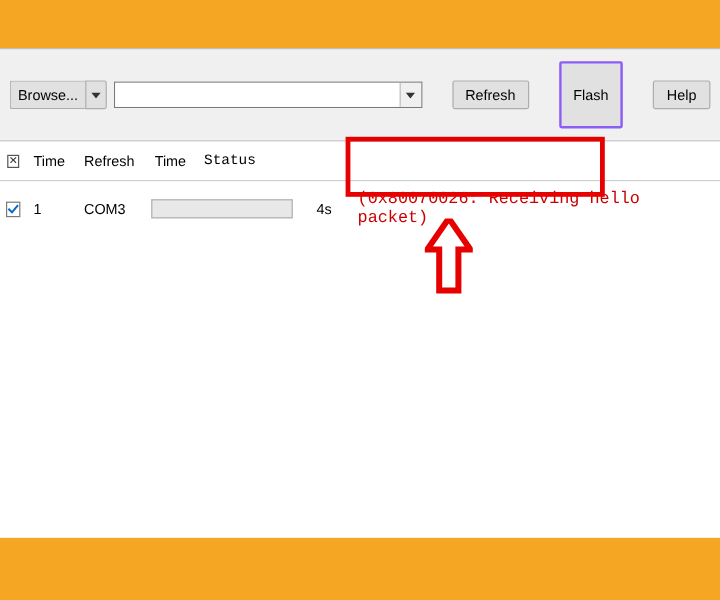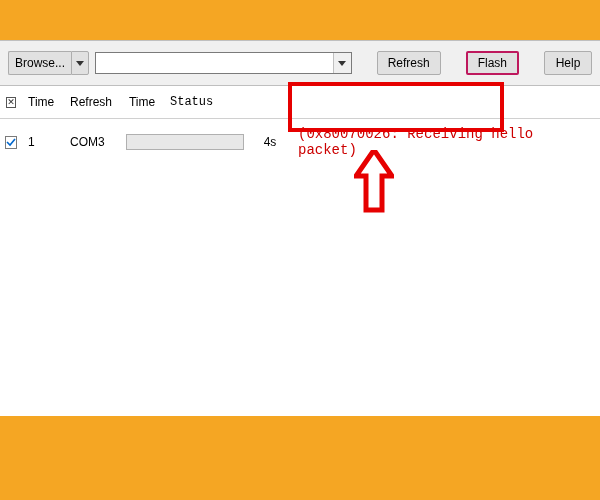--- a/index.html
+++ b/index.html
@@ -85,22 +85,22 @@
     border: 1px solid #adadad;
     padding: 4px 10px;
     font-size: 12px;
     font-family: inherit;
     cursor: pointer;
     border-radius: 2px;
     min-width: 48px;
     margin-left: 19px;
   }
   .tb-btn.highlight {
-    border: 2px solid #be185d;
-    padding: 3px 10px;
+    border: 2px solid #8b5cf6;
+    padding: 19px 10px;
   }
   .table-area {
     background: #fff;
     min-height: 330px;
     position: relative;
   }
   .thead {
     display: flex;
     border-bottom: 1px solid #d0d0d0;
     padding: 6px 0;

